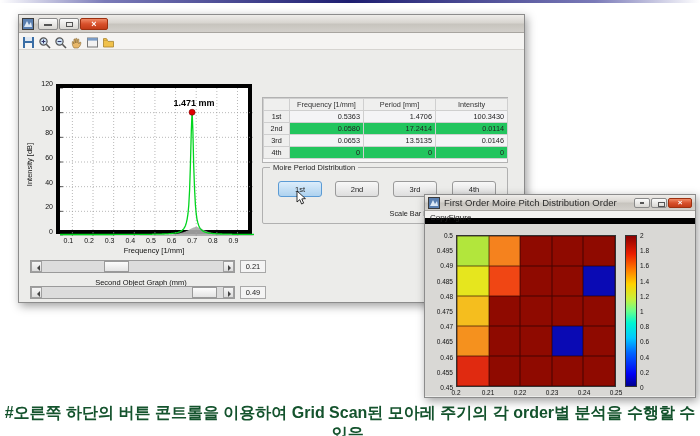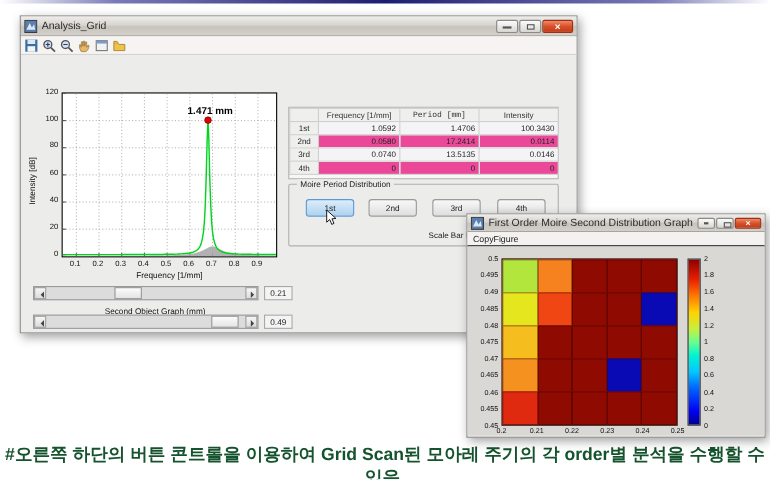--- a/index.html
+++ b/index.html
@@ -34,21 +34,21 @@
   #main-win { left:18px; top:14px; width:507px; height:289px; }
   #main-toolbar { height:17px; background:#f5f4f2; border-bottom:1px solid #d6d4d0;
     display:flex; align-items:center; padding-left:3px; gap:3px; }
   .tbicon { width:13px; height:13px; display:inline-block; }
   #main-body { position:relative; width:100%; height:252px; background:#ececea; }
 
   
   #plot-ylabel { position:absolute; left:-30px; top:110px; width:80px; text-align:center;
     font-size:7.5px; color:#111; transform:rotate(-90deg); }
   #plot-axes { position:absolute; left:37px; top:34px; width:196px; height:150px;
-    background:#fff; border:1px solid #000000; }
+    background:#fff; border:4px solid #000000; }
   .ytick { position:absolute; width:22px; text-align:right; font-size:7px; color:#111; left:12px; }
   .xtick { position:absolute; width:24px; text-align:center; font-size:7px; color:#111; top:187px; }
   #plot-xlabel { position:absolute; left:37px; top:196px; width:196px; text-align:center; font-size:7.5px; color:#111; }
 
   
   .slider-label { position:absolute; width:220px; text-align:center; font-size:7.5px; color:#111; }
   .slider { position:absolute; width:205px; height:13px; border:1px solid #9a9a9a;
     background:#dcdcdc; }
   .sl-arrow { position:absolute; top:0; width:11px; height:11px; background:linear-gradient(#f6f6f6,#dcdcdc);
     border:1px solid #a0a0a0; }
@@ -61,21 +61,21 @@
   .sl-value { position:absolute; width:26px; height:13px; background:#f4f4f4; border:1px solid #a8a8a8;
     font-size:7.5px; color:#222; text-align:center; line-height:12px; }
 
   
   #table-panel { position:absolute; left:243px; top:47px; width:246px; height:66px;
     background:#f7f7f7; border:1px solid #b2b2b2; }
   #res-table { border-collapse:collapse; width:244px; table-layout:fixed; }
   #res-table th, #res-table td { border:1px solid #cfcfcf; font-size:7.3px; color:#222;
     height:12px; padding:0 3px; font-weight:normal; overflow:hidden; white-space:nowrap; }
   #res-table th { background:#efefee; text-align:center; color:#333; }
-  #res-table td { background:#ec4899; text-align:right; }
+  #res-table td { background:#22c55e; text-align:right; }
   #res-table td.rowhdr { background:#efefee; text-align:center; }
   #res-table tr:nth-child(odd) td:not(.rowhdr){ background:#f4f4f6; }
 
   
   #moire-group { position:absolute; left:243px; top:117px; width:246px; height:57px;
     border:1px solid #b0b0b0; border-radius:2px; }
   #moire-title { position:absolute; left:7px; top:-5px; background:#ececea; padding:0 3px;
     font-size:7.5px; color:#222; }
   .order-btn { position:absolute; top:13px; width:44px; height:16px; border:1px solid #9a9a9a;
     border-radius:3px; background:linear-gradient(#f8f8f8,#dedede); font-size:7.5px; color:#222;
@@ -87,21 +87,21 @@
   .scale-input { position:absolute; top:39px; height:13px; background:#fff; border:1px solid #9a9a9a;
     font-size:7.8px; color:#222; text-align:center; line-height:12px; }
   #scale-min { left:206px; width:28px; }
   #scale-max { left:250px; width:30px; }
 
   
   #dist-win { left:424px; top:194px; width:272px; height:204px; z-index:10; }
   #dist-win .titlebar { height:16px; }
   #dist-win .winbtn { width:16px; height:10px; }
   #dist-win .winbtn.close { width:24px; line-height:8px; font-size:8px; }
-  #dist-menubar { height:13px; background:#f3f2f0; border-bottom:1px solid #000000;
+  #dist-menubar { height:13px; background:#f3f2f0; border-bottom:6px solid #000000;
     font-size:8px; color:#222; padding-left:5px; line-height:13px; }
   #dist-body { position:relative; width:100%; height:172px; background:#d9d8d5; }
   #heatmap { position:absolute; left:31px; top:11px; width:160px; height:152px;
     border:1px solid #333; background:#8f0a00; }
   .hm-cell { position:absolute; width:20%; height:20%; box-shadow:inset 0 0 0 0.5px rgba(30,0,0,.65); }
   .hm-ytick { position:absolute; width:24px; text-align:right; font-size:6.5px; color:#111; left:4px; }
   .hm-xtick { position:absolute; width:26px; text-align:center; font-size:6.5px; color:#111; top:165px; }
   #colorbar { position:absolute; left:200px; top:11px; width:12px; height:152px; border:1px solid #333;
     background:linear-gradient(to top,#00008f 0%,#0000f5 8%,#0064ff 22%,#00c8ff 32%,#00f5d2 42%,
       #69ff8c 50%,#c8f03c 58%,#ffd200 68%,#ff7800 78%,#eb1e00 88%,#8c0000 100%); }
@@ -117,21 +117,20 @@
 
   <div id="divider-top" class="divider"></div>
 
   <div id="main-win" class="win">
     <div class="titlebar">
       <svg class="wicon" viewBox="0 0 12 12">
         <rect x="0" y="0" width="12" height="12" fill="#3b3b3b"></rect>
         <rect x="1" y="1" width="10" height="10" fill="#5a7fb0"></rect>
         <path d="M2 9 L5 3 L7 7 L9 4 L10 9 Z" fill="#dce8f5"></path>
       </svg>
-      <span class="wtitle">Analysis_Grid</span>
       <span class="winbtns">
         <span class="winbtn">
             <span class="glyph-min"></span>
           </span>
         <span class="winbtn">
             <span class="glyph-max"></span>
           </span>
         <span class="winbtn close">×</span>
       </span>
     </div>
@@ -237,40 +236,40 @@
         <span class="sl-thumb" style="left: 161px;"></span>
       </div>
       <div class="sl-value" style="left:221px; top:236px;">0.49</div>
 
       <div id="table-panel">
         <table id="res-table">
           <thead>
               <tr>
                 <th style="width: 26px;"></th>
                 <th style="width: 74px;">Frequency [1/mm]</th>
-                <th style="width: 72px; font-family: Liberation Mono, monospace;">Period [mm]</th>
+                <th style="width: 72px;">Period [mm]</th>
                 <th style="width: 72px;">Intensity</th>
               </tr>
             </thead>
           <tbody>
               <tr>
                 <td class="rowhdr">1st</td>
-                <td>1.0592</td>
+                <td>0.5363</td>
                 <td>1.4706</td>
                 <td>100.3430</td>
               </tr>
               <tr>
                 <td class="rowhdr">2nd</td>
                 <td>0.0580</td>
                 <td>17.2414</td>
                 <td>0.0114</td>
               </tr>
               <tr>
                 <td class="rowhdr">3rd</td>
-                <td>0.0740</td>
+                <td>0.0653</td>
                 <td>13.5135</td>
                 <td>0.0146</td>
               </tr>
               <tr>
                 <td class="rowhdr">4th</td>
                 <td>0</td>
                 <td>0</td>
                 <td>0</td>
               </tr>
             </tbody>
@@ -295,21 +294,21 @@
     </div>
   </div>
 
   <div id="dist-win" class="win">
     <div class="titlebar">
       <svg class="wicon" viewBox="0 0 12 12">
         <rect x="0" y="0" width="12" height="12" fill="#3b3b3b"></rect>
         <rect x="1" y="1" width="10" height="10" fill="#5a7fb0"></rect>
         <path d="M2 9 L5 3 L7 7 L9 4 L10 9 Z" fill="#dce8f5"></path>
       </svg>
-      <span class="wtitle">First Order Moire Second Distribution Graph</span>
+      <span class="wtitle">First Order Moire Pitch Distribution Order</span>
       <span class="winbtns">
         <span class="winbtn">
             <span class="glyph-min"></span>
           </span>
         <span class="winbtn">
             <span class="glyph-max"></span>
           </span>
         <span class="winbtn close">×</span>
       </span>
     </div>

